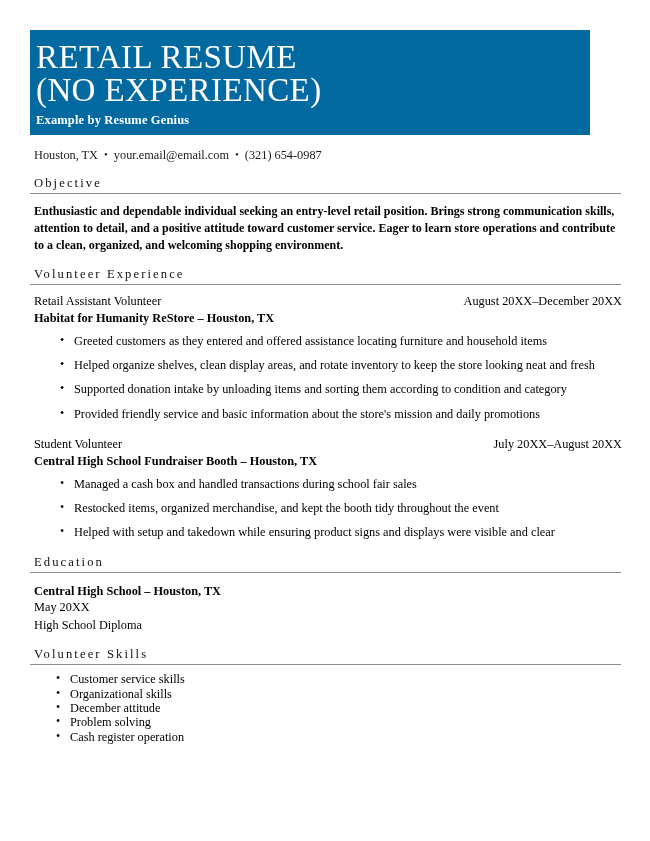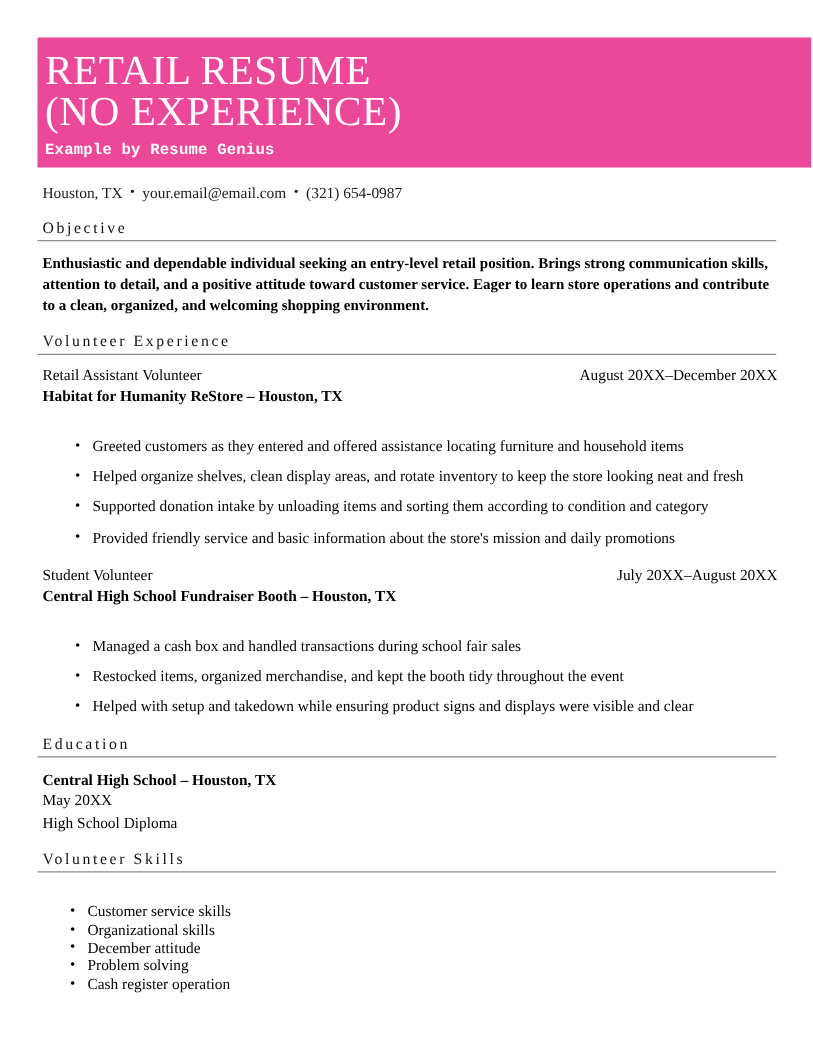--- a/index.html
+++ b/index.html
@@ -18,38 +18,38 @@
     position: relative;
     width: 650px;
     height: 841px;
     background: #ffffff;
     box-sizing: border-box;
     padding: 30px 29px 0 30px;
   }
 
   
   .header-bar {
-    background: #ec4899;
+    background: #0369a1;
     color: #ffffff;
     padding: 11px 0 7px 6px;
-    width: 619px;
+    width: 560px;
     box-sizing: border-box;
   }
   .header-title {
     font-family: "Liberation Serif", "DejaVu Serif", serif;
     font-size: 33px;
     line-height: 1.0;
     font-weight: 400;
     letter-spacing: 0.4px;
     margin: 0;
     padding: 0;
     white-space: pre-line;
   }
   .header-subtitle {
-    font-family: Liberation Mono, monospace;
+    font-family: Liberation Serif, serif;
     font-size: 12.5px;
     font-weight: bold;
     margin-top: 6px;
     letter-spacing: 0.15px;
   }
 
   
   .contact-line {
     margin-top: 13px;
     margin-left: 4px;
@@ -111,21 +111,21 @@
   }
   .entry-org {
     font-size: 12.3px;
     font-weight: bold;
     line-height: 1.32;
   }
 
   
   ul.bullets {
     list-style: none;
-    margin: 24px 0 0 0;
+    margin: 7px 0 0 0;
     padding: 0;
   }
   ul.bullets li {
     position: relative;
     font-size: 12.3px;
     line-height: 1.4;
     padding-left: 40px;
     margin-bottom: 7px;
     width: 548px;
   }

